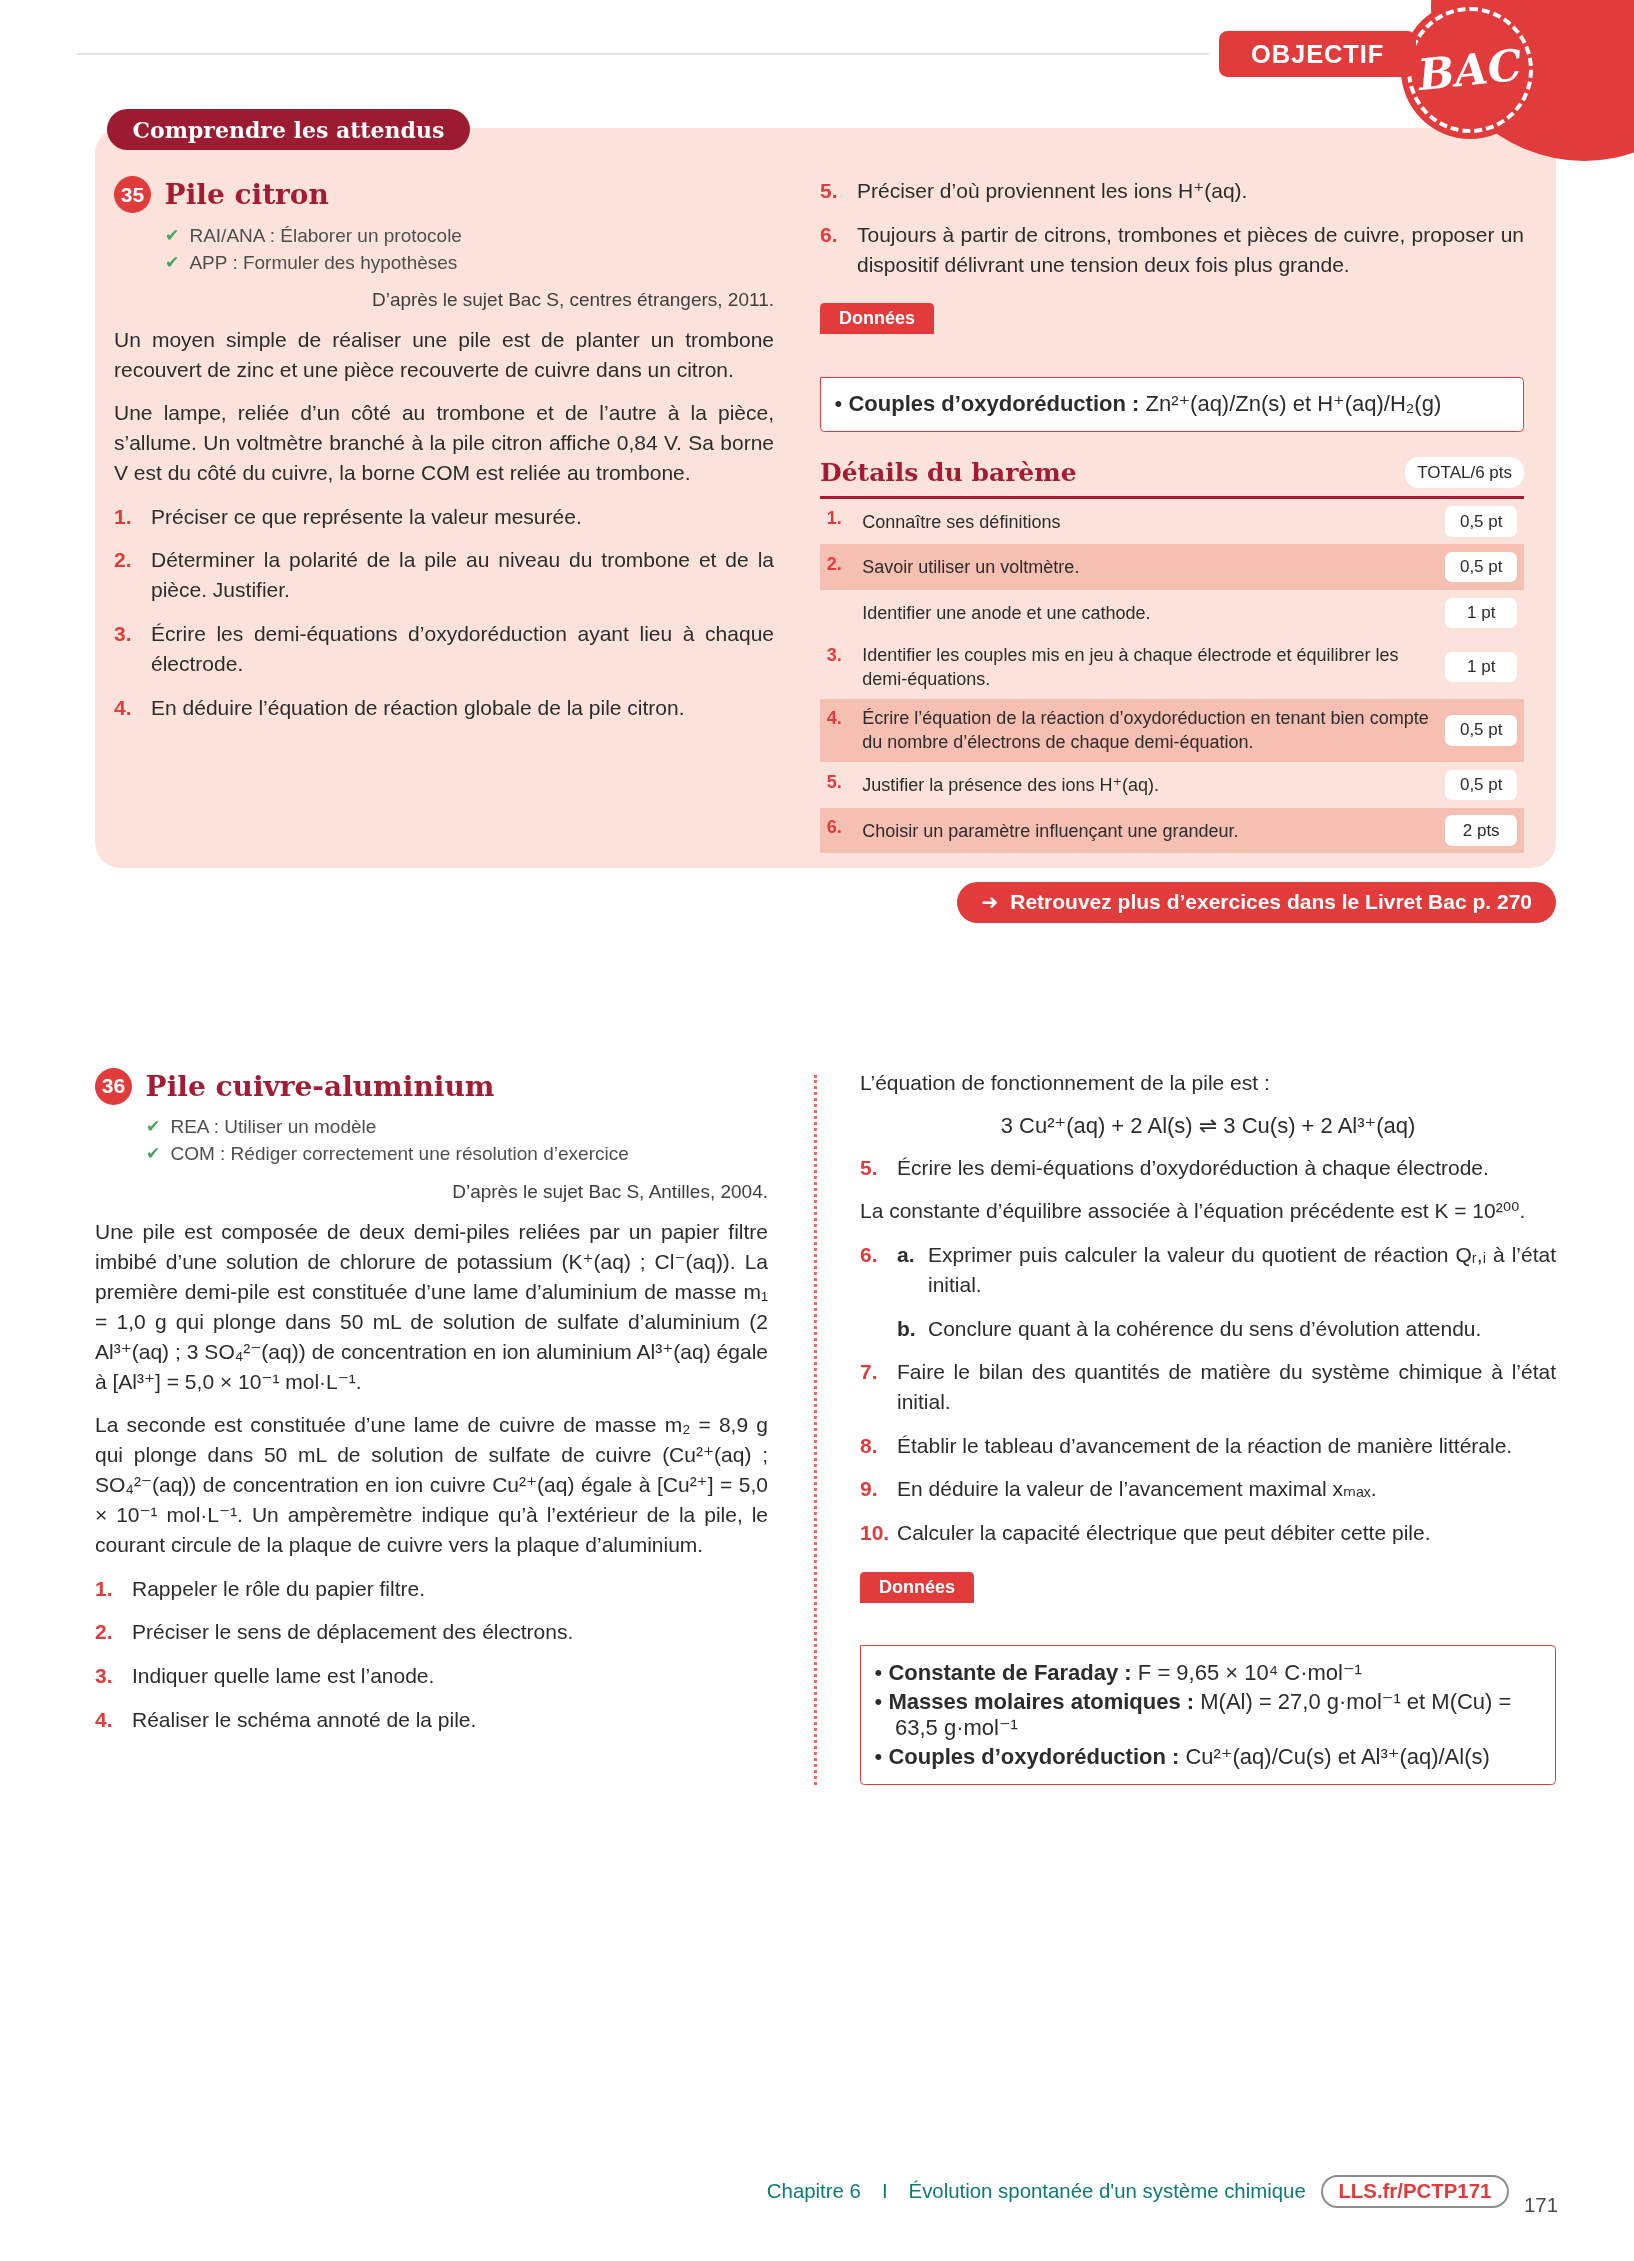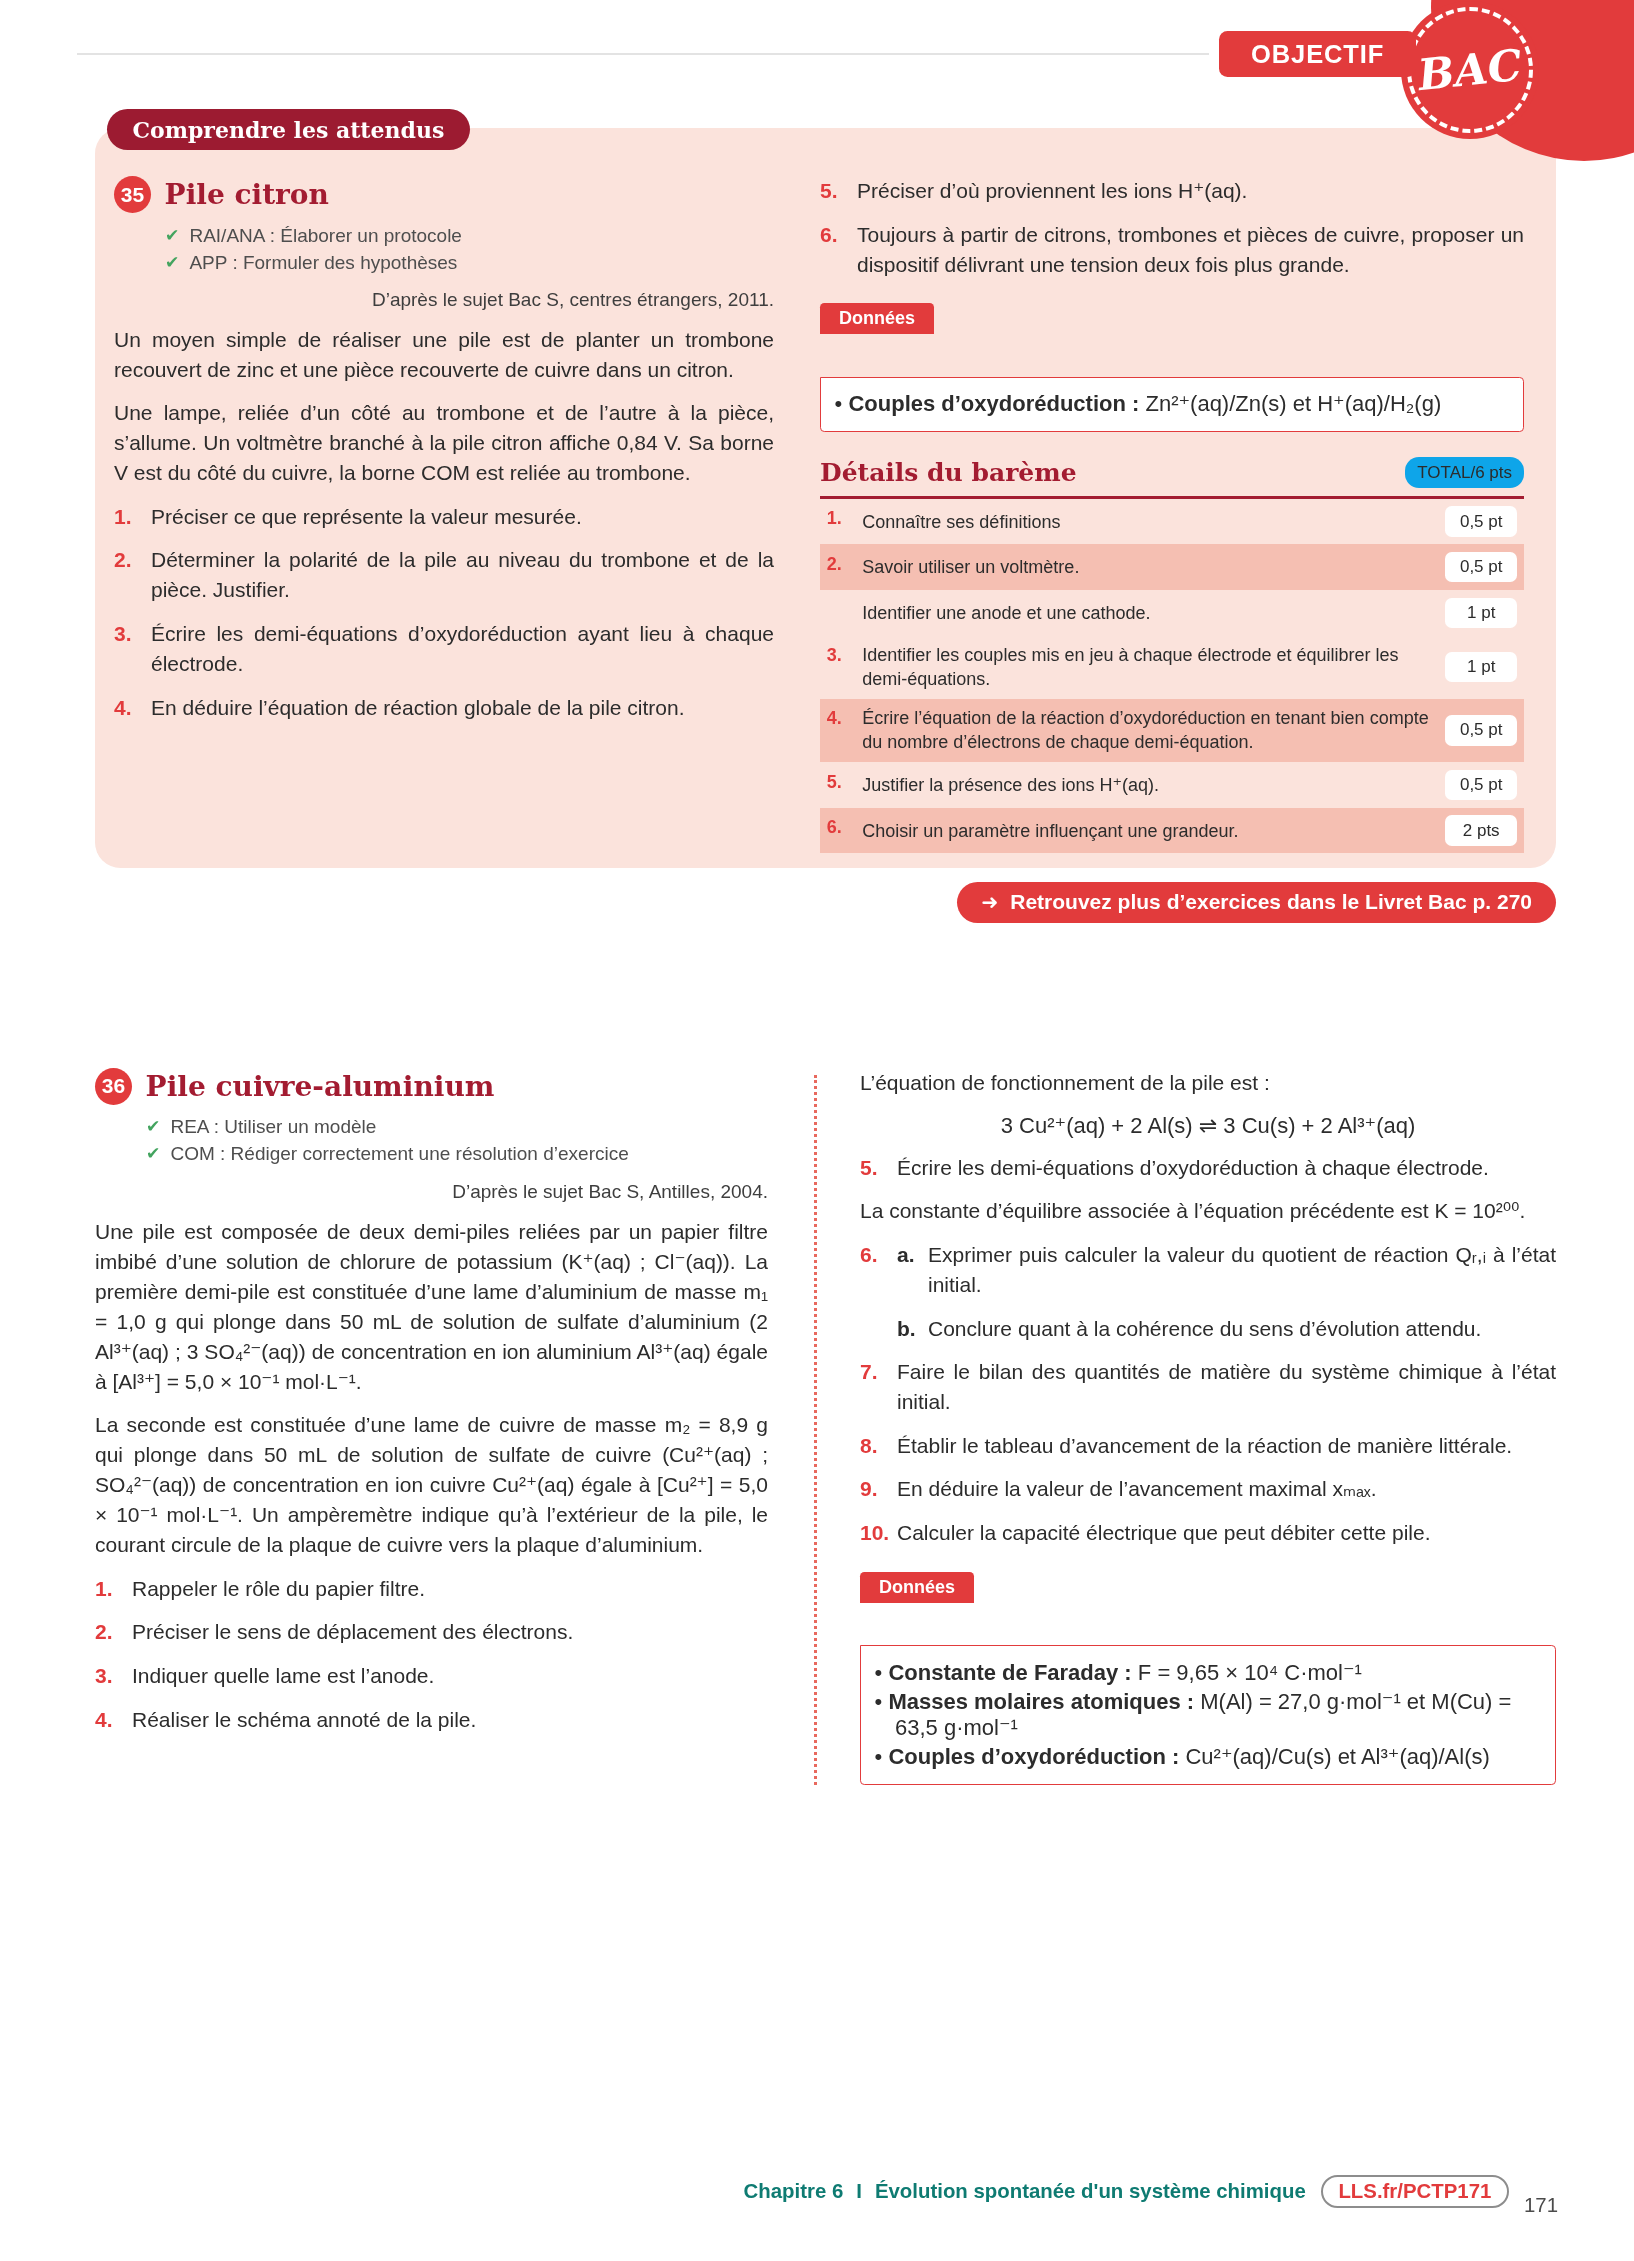--- a/index.html
+++ b/index.html
@@ -68,21 +68,21 @@
     display:inline-block; background:var(--red); color:#fff; font-weight:700; font-size:18px;
     padding:5.1px 19px; border-radius:4.3px 4.3px 0 0; position:relative; top:1.7px;
   }
   .d-box{ background:#fff; border:1.7px solid var(--red); border-radius:0 4.3px 4.3px 4.3px; padding:10.2px 13.6px; font-size:22px; line-height:26px;margin-top:44px; }
   .d-row{ padding-left:20.4px; text-indent:-20.4px; margin:3.4px 0; }
   .d-label{ font-weight:700; }
 
   .bareme{ margin-top:25.5px; }
   .bareme-head{ display:flex; justify-content:space-between; align-items:center; }
   .bareme-title{ font-family:"DejaVu Serif",serif; font-weight:700; font-size:25px; color:var(--darkred); }
-  .total-badge{ background:#0ea5e9; border-radius:14px; padding:5.1px 12px; font-size:17px; }
+  .total-badge{ background:#ffffff; border-radius:14px; padding:5.1px 12px; font-size:17px; }
   .bareme-rule{ height:2.6px; background:var(--darkred); margin-top:8.5px; }
   .br-row{ display:flex; align-items:center; gap:8.5px; padding:7.7px 6.8px; }
   .br-row.shaded{ background:var(--pinkshade); }
   .br-num{ flex:0 0 27px; color:var(--red); font-weight:700; font-size:18px; align-self:flex-start; line-height:24px; }
   .br-text{ flex:1; font-size:18px; line-height:24px; }
   .br-badge{ flex:0 0 72px; background:#fff; border-radius:6.8px; padding:5.1px 3.4px; text-align:center; font-size:17px; }
 
   .banner{
     margin-top:13.6px; margin-left:auto; width:max-content;
     display:flex; align-items:center; gap:12px;
@@ -92,21 +92,21 @@
 
   .ex36{ display:flex; margin-top:145px; }
   .col36-l{ width:673px; flex-shrink:0; }
   .divider36{ width:0; border-left:3.4px dotted #e8695e; margin:6.8px 43px 0 46px; }
   .col36-r{ flex:1; min-width:0; }
   .col36-r > *:first-child{ margin-top:0; }
   .eq-intro{ font-size:21px; line-height:30px; }
   .equation{ font-size:22px; text-align:center; margin:15.3px 0 5.1px; }
 
   .footer{ position:absolute; top:2166px; right:77px; display:flex; align-items:center; gap:15.3px; }
-  .chapter{ color:var(--teal); font-weight:700; font-size:20.4px; display:flex; gap:13px; }
+  .chapter{ color:var(--teal); font-weight:400; font-size:20.4px; display:flex; gap:21px; }
   .lls{ border:2.6px solid #8d8d8d; border-radius:17px; padding:3.4px 15.3px; color:var(--red); font-weight:700; font-size:20.4px; }
   .pagenum{ font-size:20.4px; color:#4b4b4b;margin-top:28px; }
 </style>
 </head>
 <body>
 
 <div class="page">
 
   <div class="top-rule"></div>
   <div class="objectif">OBJECTIF</div>

